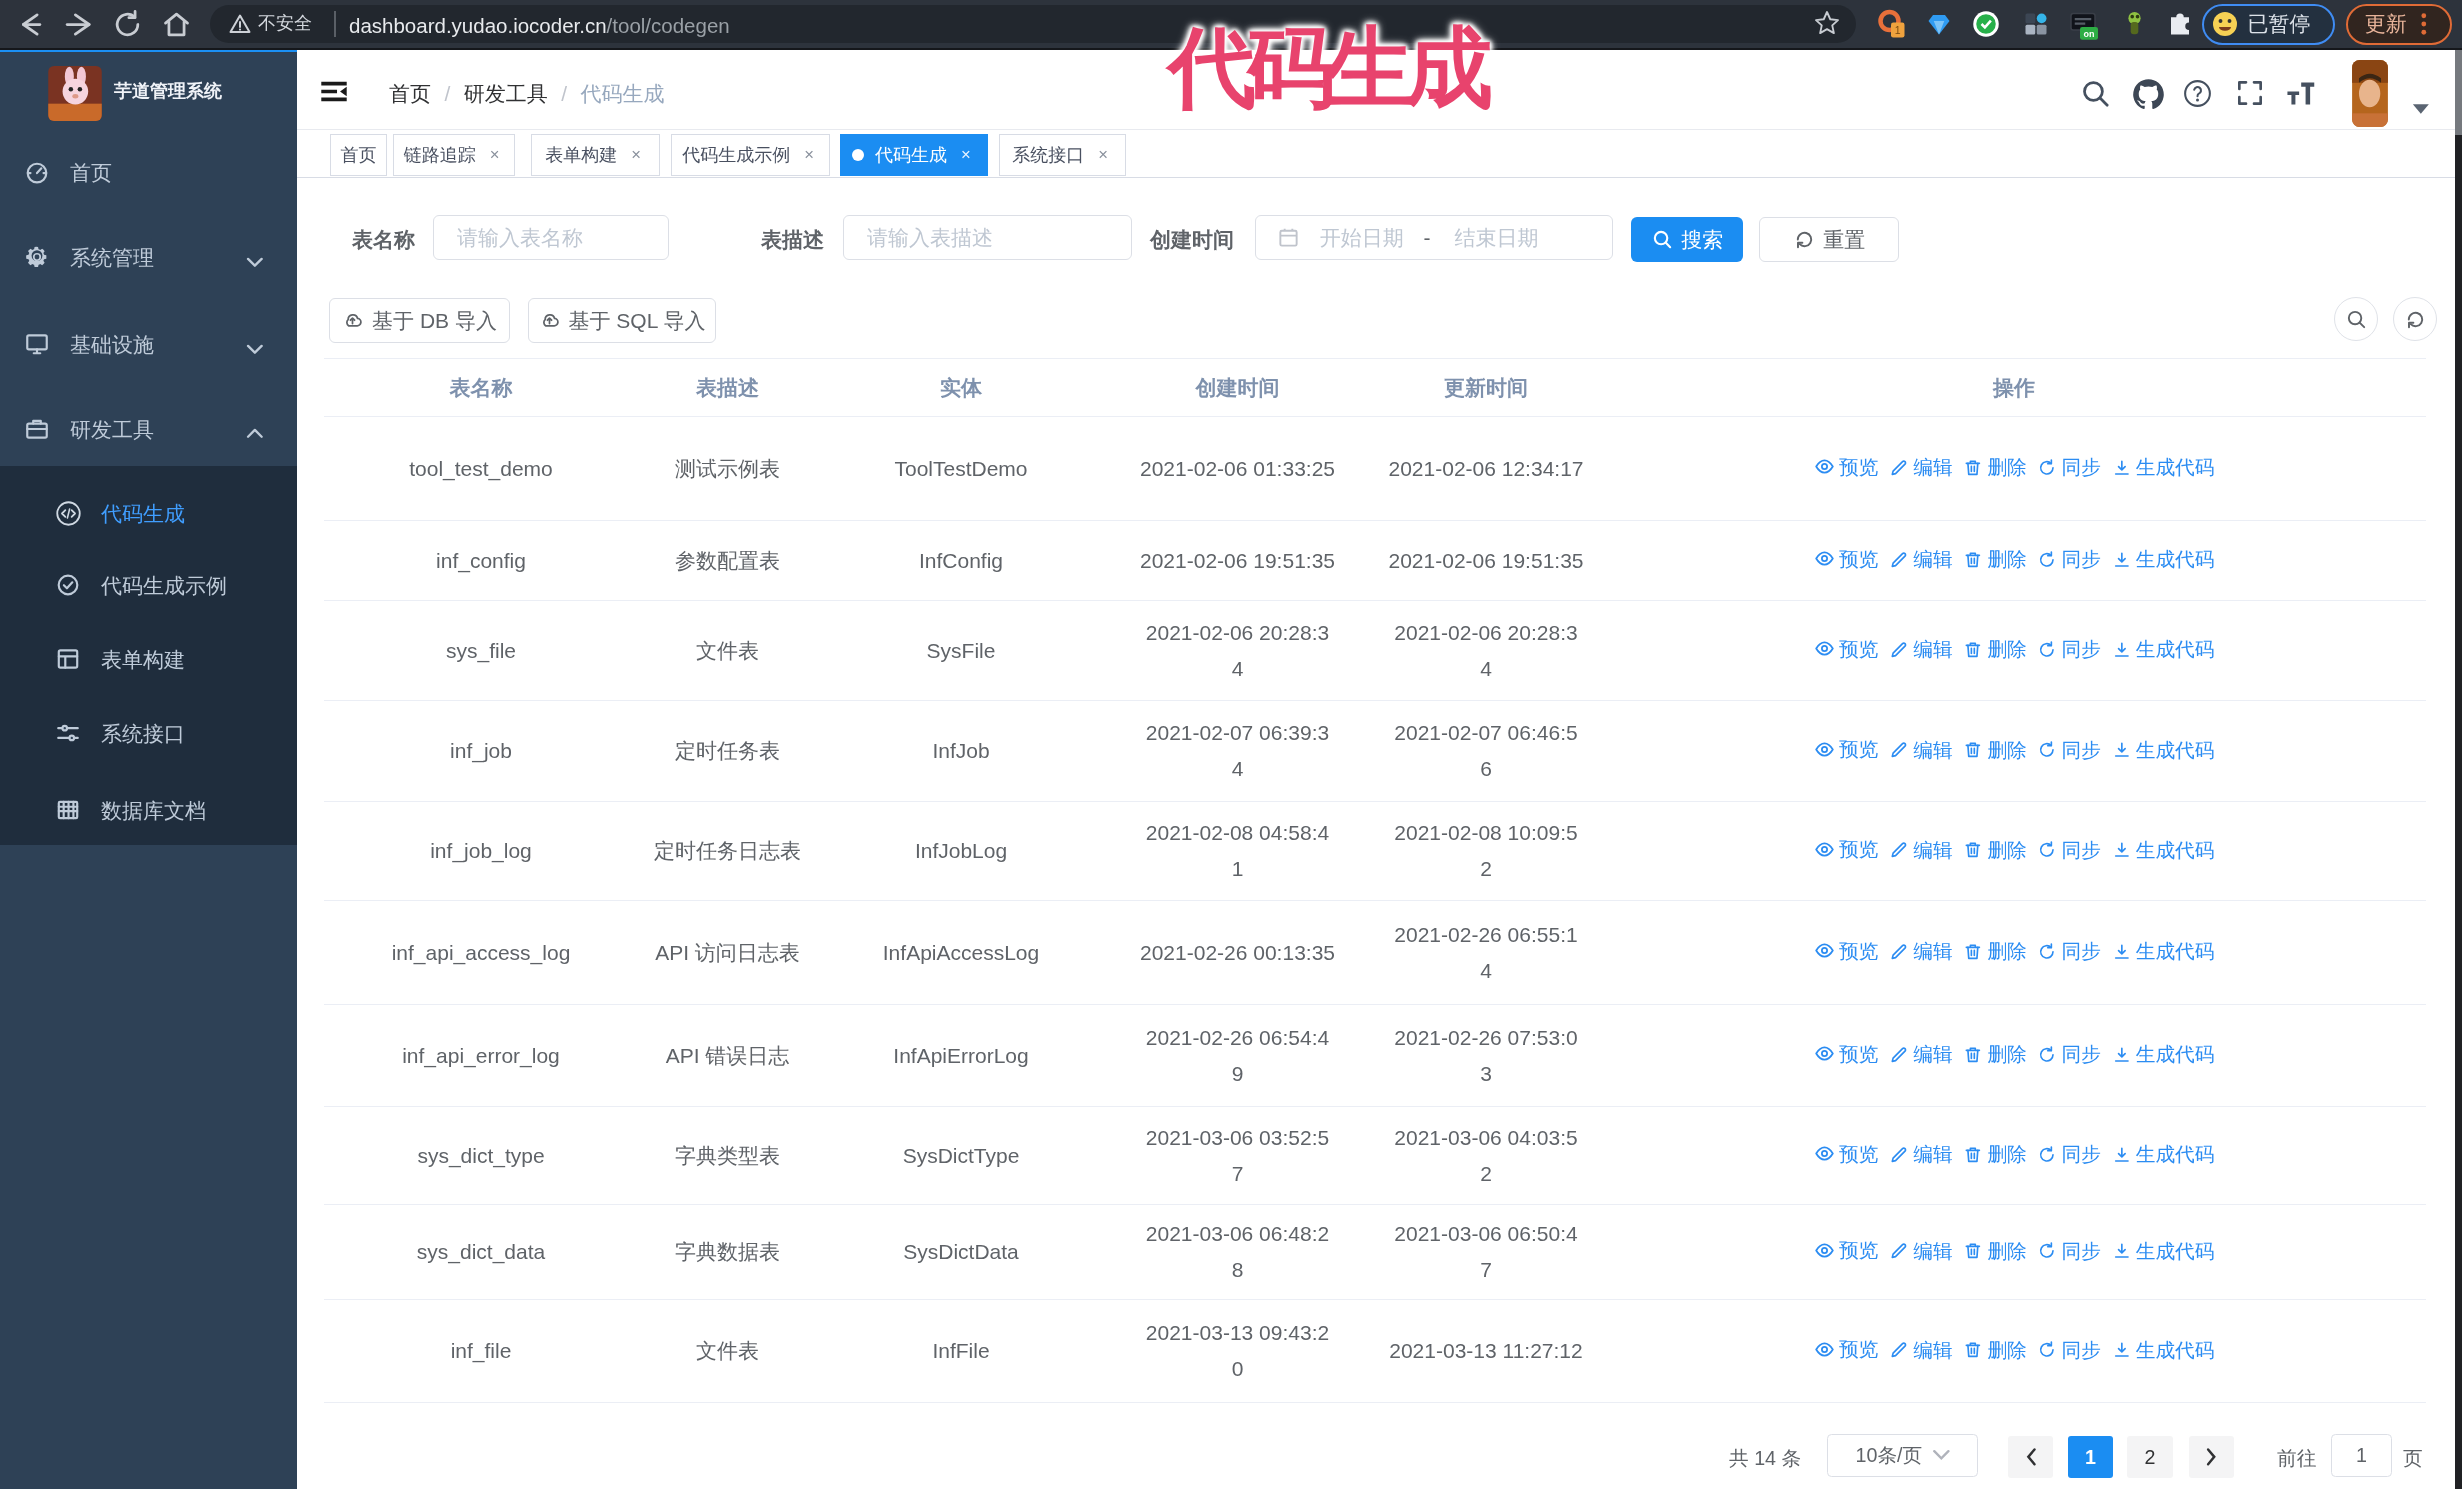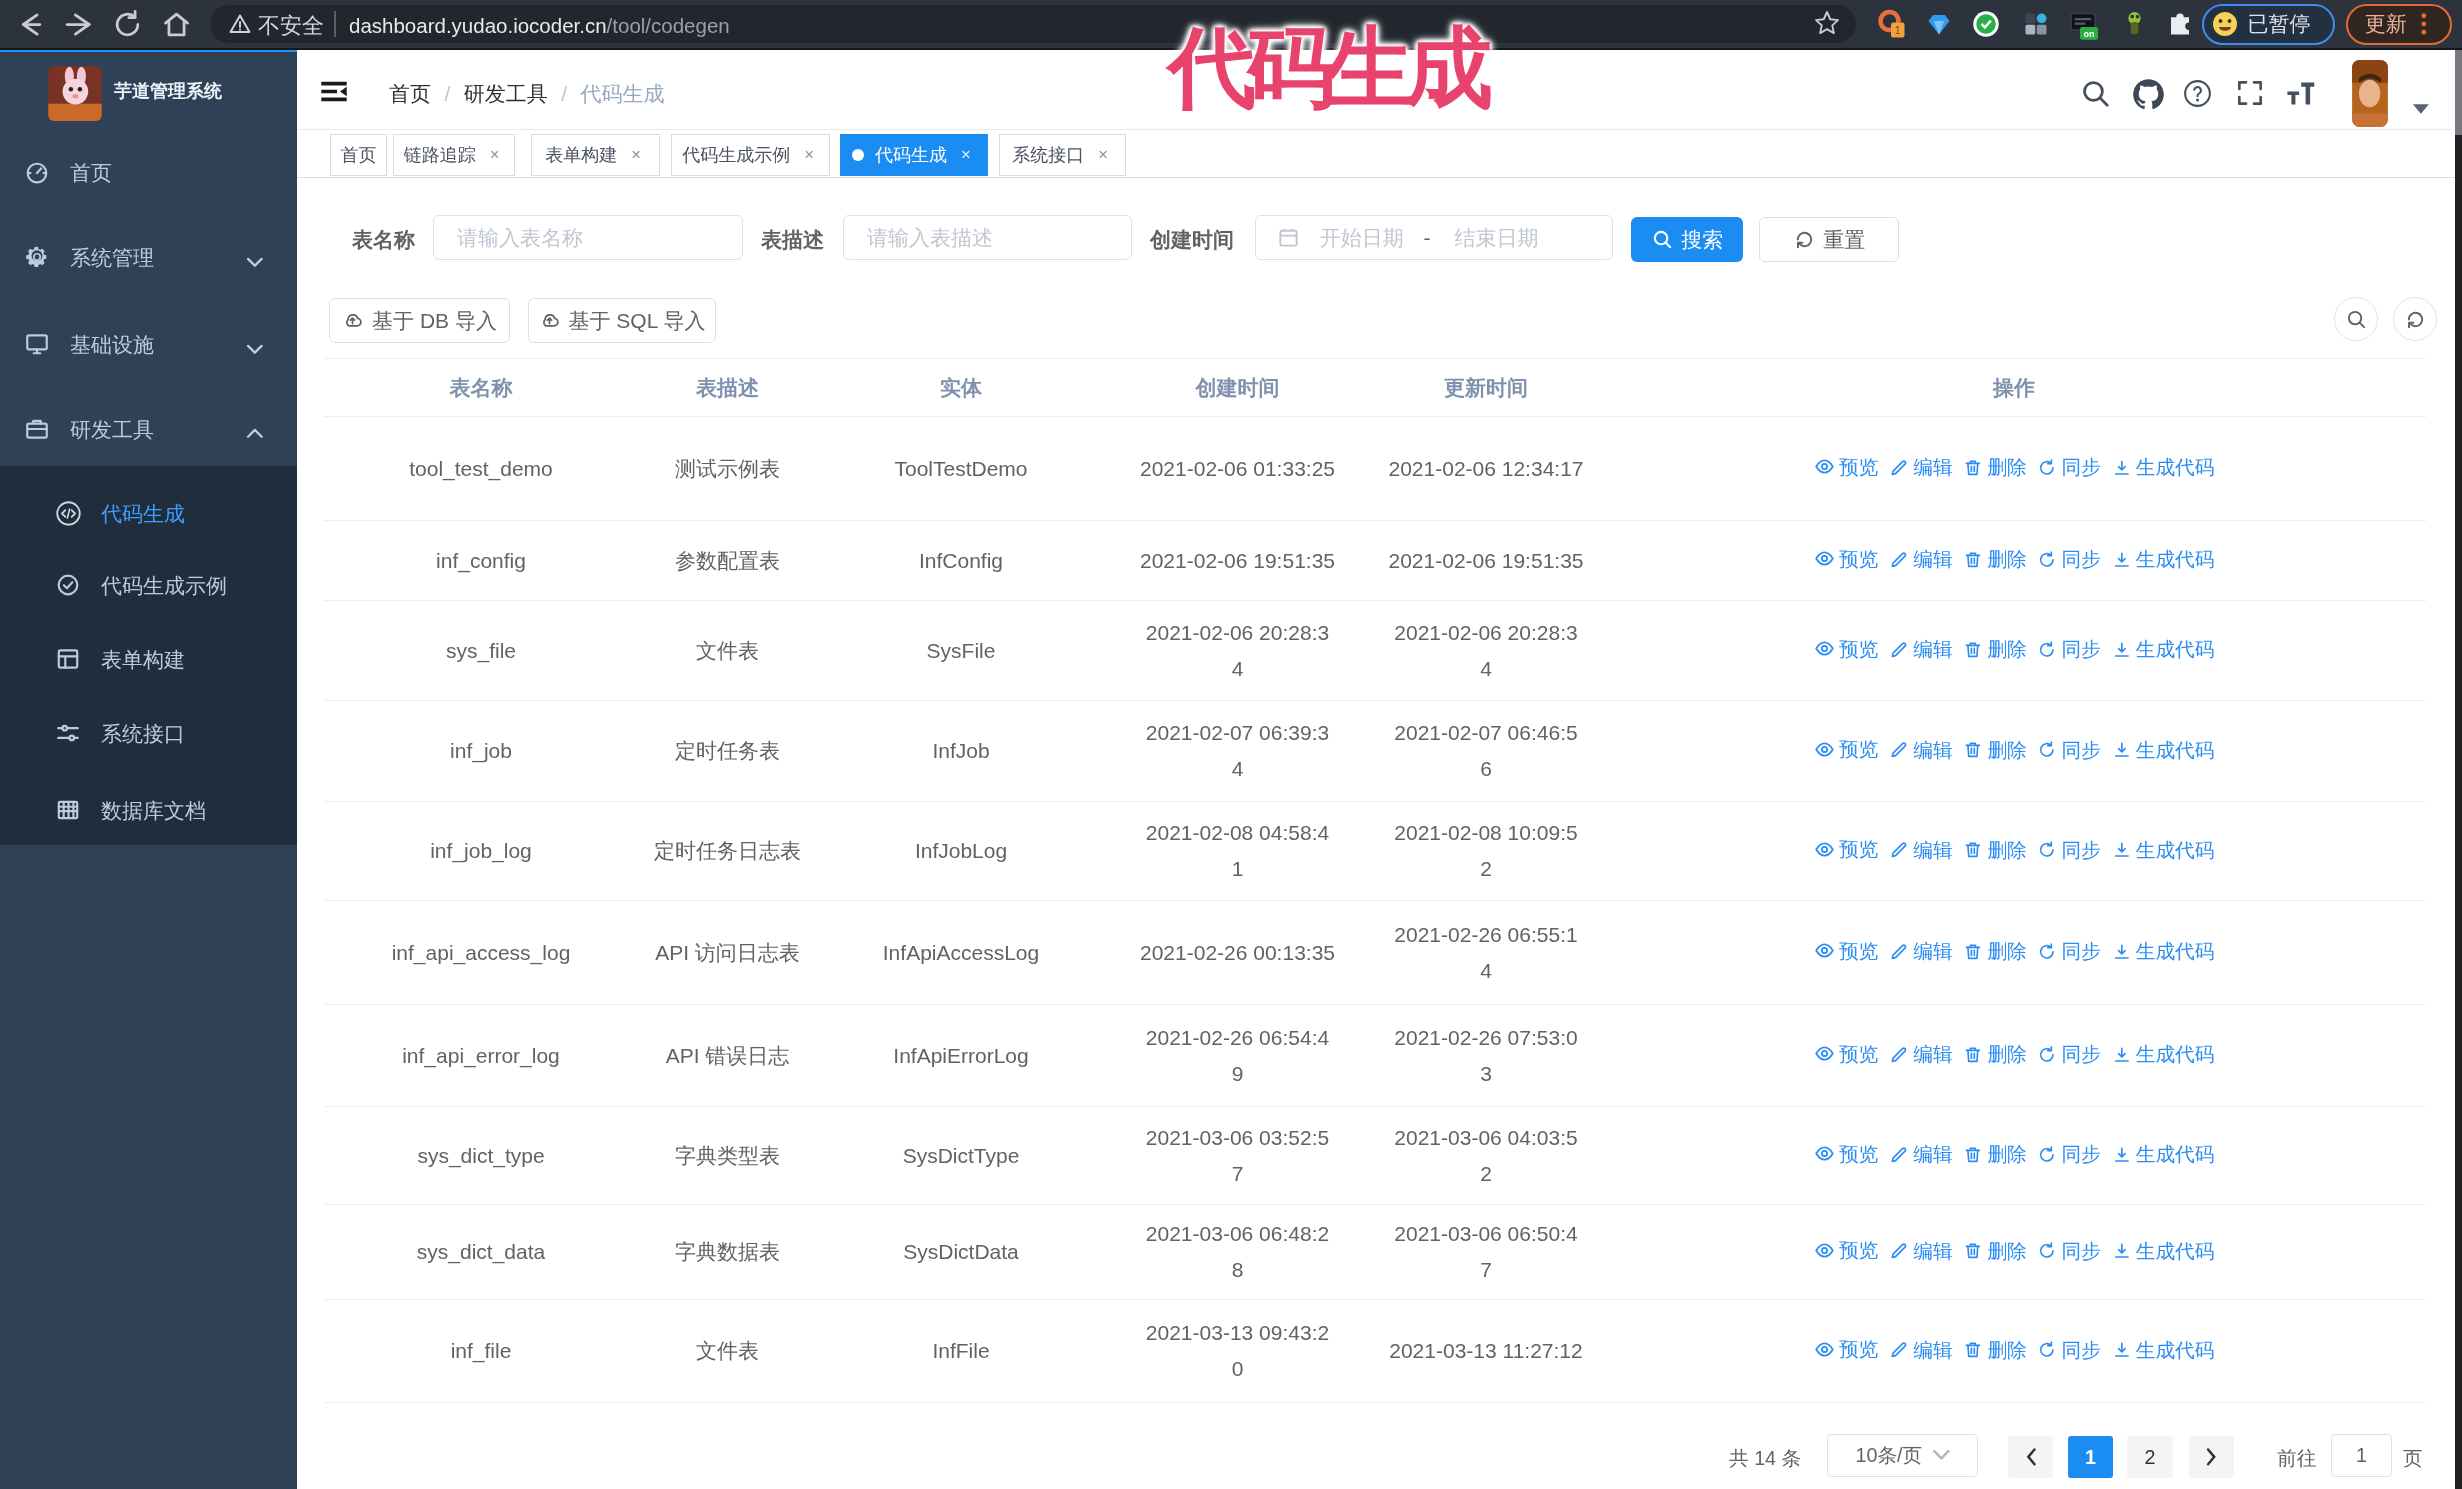--- a/index.html
+++ b/index.html
@@ -2,21 +2,21 @@
 <html style="font-size:12px"><head><meta charset="utf-8"><style>
 *{margin:0;padding:0;box-sizing:border-box;}
 html,body{width:2462px;height:1490px;overflow:hidden;}
 body{font-family:"Liberation Sans",sans-serif;background:#fff;position:relative;}
 
 .chrome{position:absolute;left:0;top:0;width:2462px;height:48px;background:#2d333c;}
 .chrome-sep{position:absolute;left:0;top:48px;width:2462px;height:2.3px;background:#15171b;}
 .cicon{position:absolute;top:7.6px;width:33px;height:33px;color:#c8ccd2;}
 .pill{position:absolute;left:210px;top:5.3px;width:1646px;height:38px;background:#22272e;border-radius:19px;}
 .pill .warn{position:absolute;left:18px;top:6.8px;width:24px;height:24px;color:#cdd1d7;}
-.pill .nsafe{position:absolute;left:48px;top:5.3px;font-size:22px;color:#d3d7dd;}
+.pill .nsafe{position:absolute;left:48px;top:5.3px;font-size:18px;color:#d3d7dd;}
 .pill .vline{position:absolute;left:124px;top:6px;width:1.5px;height:26px;background:#5a5f66;}
 .pill .url{position:absolute;left:139px;top:8.3px;font-size:20.5px;color:#e8eaed;white-space:nowrap;}
 .pill .url .dim{color:#9aa0a6;}
 .star{position:absolute;left:1812px;top:7.6px;width:30px;height:30px;color:#c8ccd2;}
 .ext{position:absolute;top:9px;width:30px;height:30px;}
 .cpill{position:absolute;top:3.8px;height:41px;border-radius:20.5px;display:flex;align-items:center;}
 
 .sidebar{position:absolute;left:0;top:50px;width:297px;height:1440px;background:#2e4156;}
 .sidebar .topline{position:absolute;left:0;top:0;width:297px;height:2.3px;background:#1b90f5;}
 .logo-img{position:absolute;left:48px;top:16px;width:54px;height:55px;border-radius:6px;overflow:hidden;}
@@ -290,21 +290,21 @@
 <div class="tagsbar">
     <div class="tag" style="left:33px;width:57px;justify-content:center;">首页</div>
     <div class="tag" style="left:96px;width:122px;justify-content:center;">链路追踪<span class="x">×</span></div>
     <div class="tag" style="left:234px;width:129px;justify-content:center;">表单构建<span class="x">×</span></div>
     <div class="tag" style="left:374px;width:159px;justify-content:center;">代码生成示例<span class="x">×</span></div>
     <div class="tag active" style="left:543px;width:148px;justify-content:center;"><span class="dot"></span>代码生成<span class="x">×</span></div>
     <div class="tag" style="left:702px;width:127px;justify-content:center;">系统接口<span class="x">×</span></div>
   </div>
 <div class="content">
     <div class="flabel" style="left:55px;top:48px;">表名称</div>
-    <div class="finput" style="left:136px;top:37px;width:310px;padding-left:23px;">请输入表名称</div>
+    <div class="finput" style="left:136px;top:37px;width:236px;padding-left:23px;">请输入表名称</div>
     <div class="flabel" style="left:464px;top:48px;">表描述</div>
     <div class="finput" style="left:546px;top:37px;width:289px;padding-left:23px;">请输入表描述</div>
     <div class="flabel" style="left:853px;top:48px;">创建时间</div>
     <div class="finput" style="left:958px;top:37px;width:358px;">
       <span style="margin-left:21px;display:inline-flex;">
         <svg width="23" height="23" viewBox="0 0 24 24" fill="none" style="">
           <rect x="3.5" y="5" width="17" height="15.5" rx="1.5" stroke="#c0c4cc" stroke-width="2" fill="none"></rect>
           <path d="M3.5 10 H20.5 M8 5 V2.8 M16 5 V2.8" stroke="#c0c4cc" stroke-width="2" fill="none"></path>
         </svg>
       </span>

